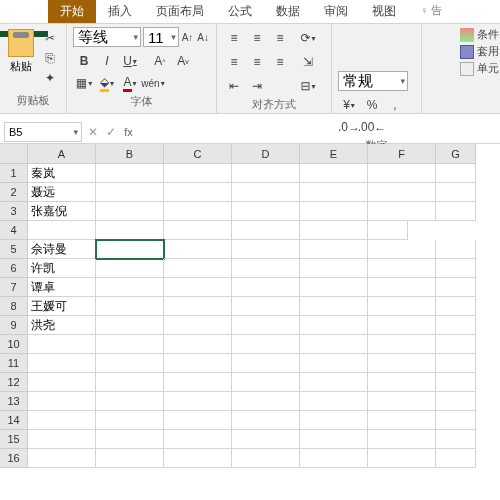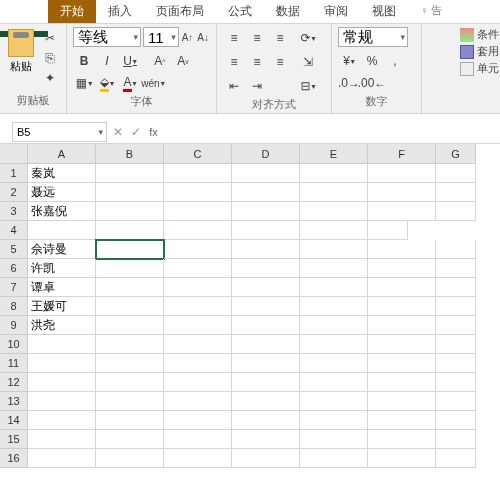--- a/index.html
+++ b/index.html
@@ -27,31 +27,31 @@
 .inc-dec { width: 18px; height: 20px; display: flex; align-items: center; justify-content: center; border: 1px solid transparent; font-size: 10px; color: #444; }
 .font-row2, .font-row3 { display: flex; gap: 1px; }
 .tbtn { width: 22px; height: 22px; display: flex; align-items: center; justify-content: center; color: #444; font-size: 12px; cursor: pointer; position: relative; }
 .tbtn.dd::after { content: "▾"; font-size: 8px; margin-left: 1px; }
 .align-group { min-width: 115px; }
 .align-rows { display: flex; flex-direction: column; gap: 2px; }
 .align-row { display: flex; gap: 1px; }
 .align-extra { display: flex; flex-direction: column; gap: 2px; margin-left: 6px; }
 .align-body { display: flex; }
 .num-group { min-width: 90px; }
-.num-row1 { margin-bottom: 3px; }
+.num-row1 { margin-bottom: 3px; margin-top: 44px; }
 .num-combo { width: 70px; }
 .num-row2 { display: flex; gap: 1px; }
 .styles-group { padding: 3px 4px; }
 .style-row { display: flex; align-items: center; gap: 3px; margin-bottom: 2px; font-size: 11px; color: #444; white-space: nowrap; padding-left: 34px; }
 .style-ico { width: 14px; height: 14px; }
 .cf-ico { background: linear-gradient(#e88, #8e8); }
 .ft-ico { background: #88c; border: 1px solid #559; }
 .cs-ico { background: #eee; border: 1px solid #aaa; }
 .formula-bar { display: flex; height: 24px; border-bottom: 1px solid #d4d4d4; align-items: center; background: #fff; margin-top: 6px; }
-.name-box { width: 95px; border: 1px solid #ccc; height: 20px; margin-left: 12px; padding: 0 16px 0 4px; position: relative; display: flex; align-items: center; font-size: 11px; }
+.name-box { width: 78px; border: 1px solid #ccc; height: 20px; margin-left: 4px; padding: 0 16px 0 4px; position: relative; display: flex; align-items: center; font-size: 11px; }
 .name-box::after { content: "▾"; position: absolute; right: 3px; color: #666; font-size: 9px; }
 .fb-btns { display: flex; margin-left: 6px; gap: 8px; color: #999; }
 .fx { color: #666; margin-left: 8px; font-size: 11px; }
 .fb-input { flex: 1; height: 20px; border: none; margin-left: 4px; }
 .sheet { display: flex; }
 .row-hdrs { display: flex; flex-direction: column; }
 .corner { width: 28px; height: 20px; background: #e6e6e6; border-right: 1px solid #ccc; border-bottom: 1px solid #ccc; }
 .row-hdr { width: 28px; height: 19px; background: #e6e6e6; border-right: 1px solid #ccc; border-bottom: 1px solid #ccc; display: flex; align-items: center; justify-content: center; font-size: 11px; color: #333; }
 .grid-area { flex: 1; }
 .col-hdrs { display: flex; }

